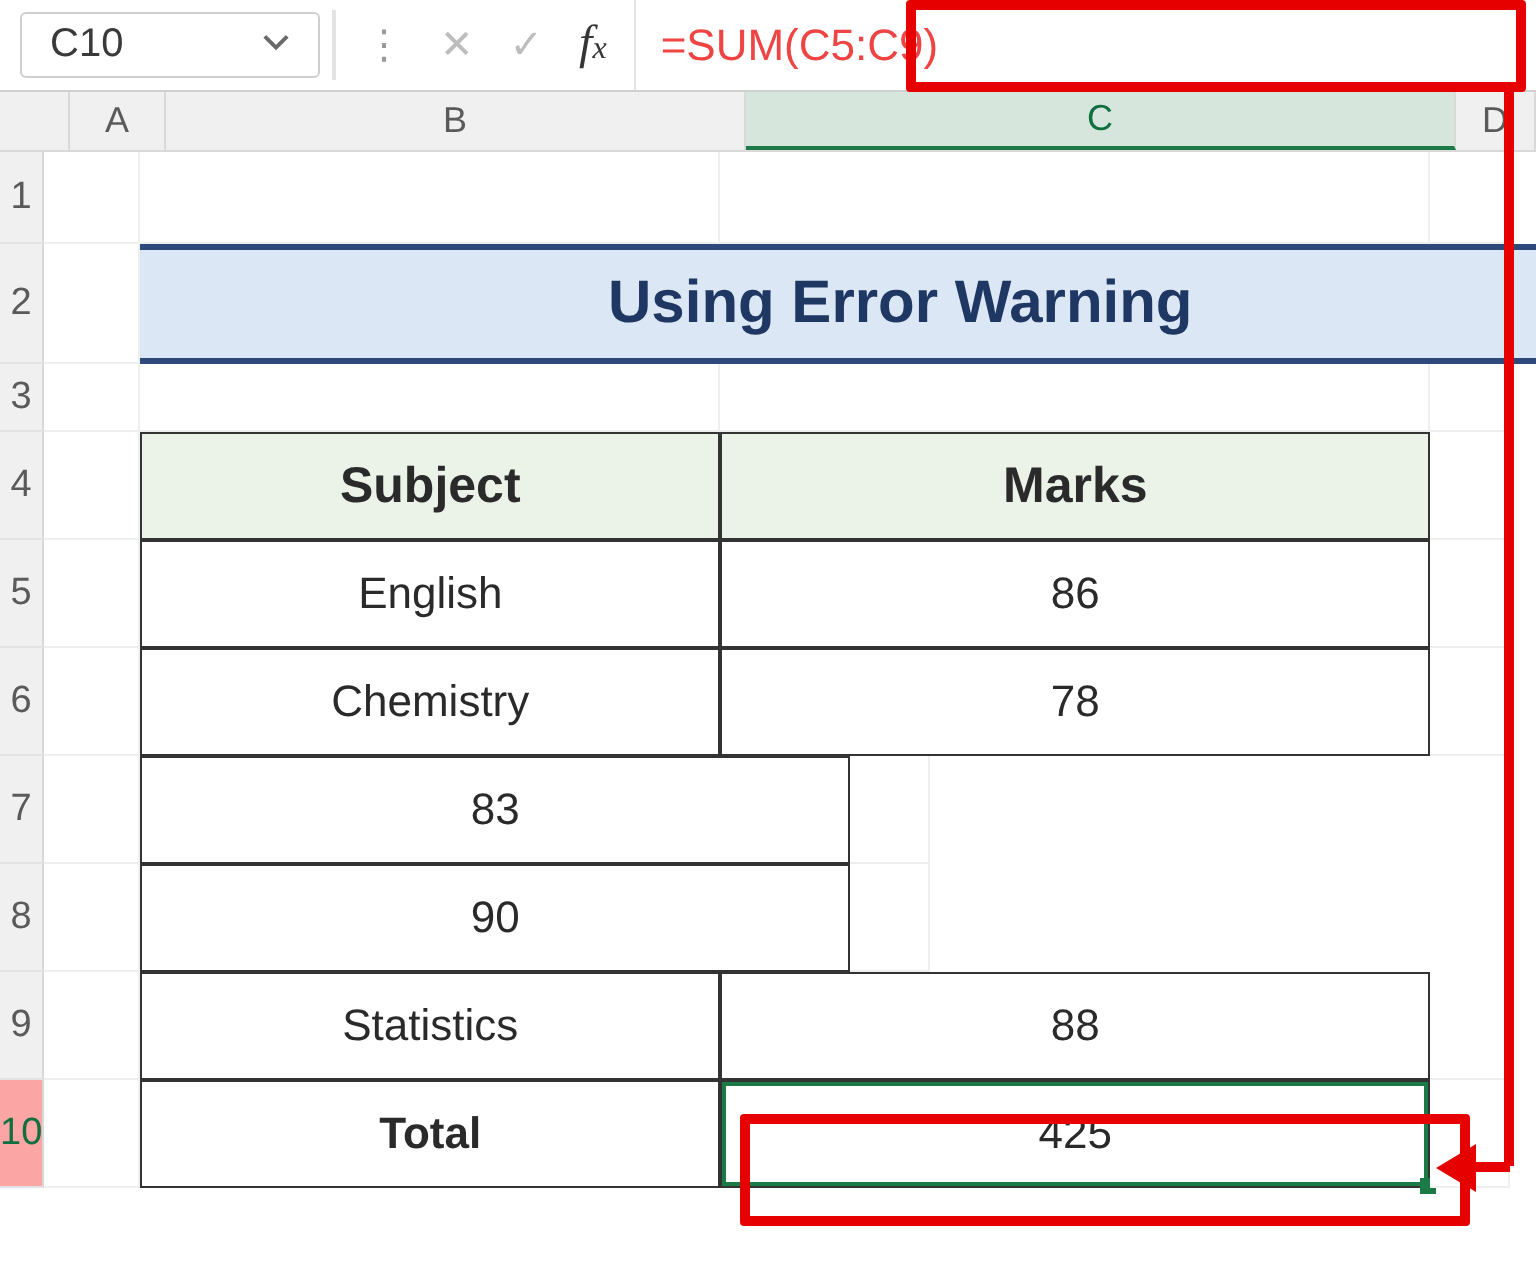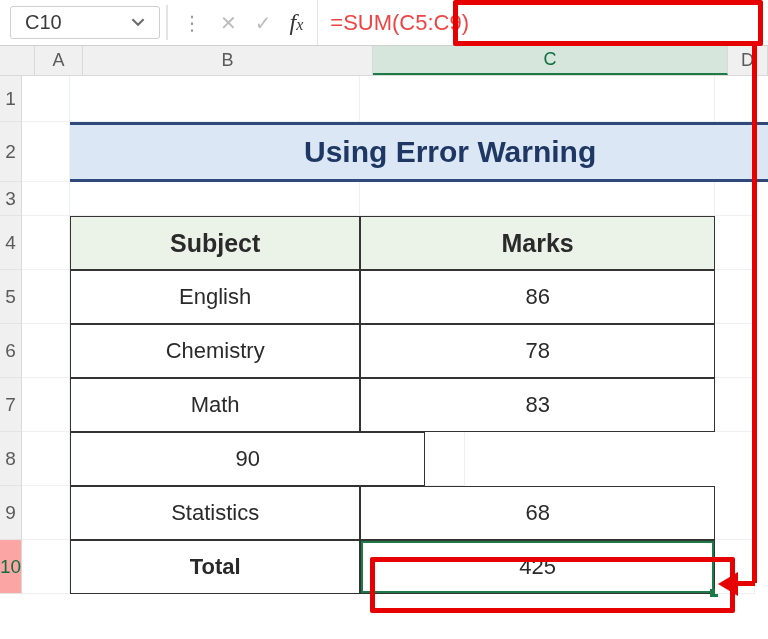--- a/index.html
+++ b/index.html
@@ -294,42 +294,39 @@
       <div class="cell wB hR tbl-cell-b">
           <span>Chemistry</span>
         </div>
       <div class="cell wC hR tbl-cell-b">
           <span>78</span>
         </div>
       <div class="cell wD hR"></div>
     </div>
     <div class="row">
       <div class="cell wA hR"></div>
-      <div class="cell wB hR tbl-cell-b">
-          <span>Math</span>
-        </div>
       <div class="cell wC hR tbl-cell-b">
           <span>83</span>
         </div>
       <div class="cell wD hR"></div>
     </div>
     <div class="row">
       <div class="cell wA hR"></div>
       <div class="cell wC hR tbl-cell-b">
           <span>90</span>
         </div>
       <div class="cell wD hR"></div>
     </div>
     <div class="row">
       <div class="cell wA hR"></div>
       <div class="cell wB hR tbl-cell-b">
           <span>Statistics</span>
         </div>
       <div class="cell wC hR tbl-cell-b">
-          <span>68</span>
+          <span>88</span>
         </div>
       <div class="cell wD hR"></div>
     </div>
 
     <div class="row">
       <div class="cell wA hR"></div>
       <div class="cell wB hR tbl-cell-b bold">
           <span>Total</span>
         </div>
       <div class="cell wC hR tbl-cell-b" style="position:relative">

